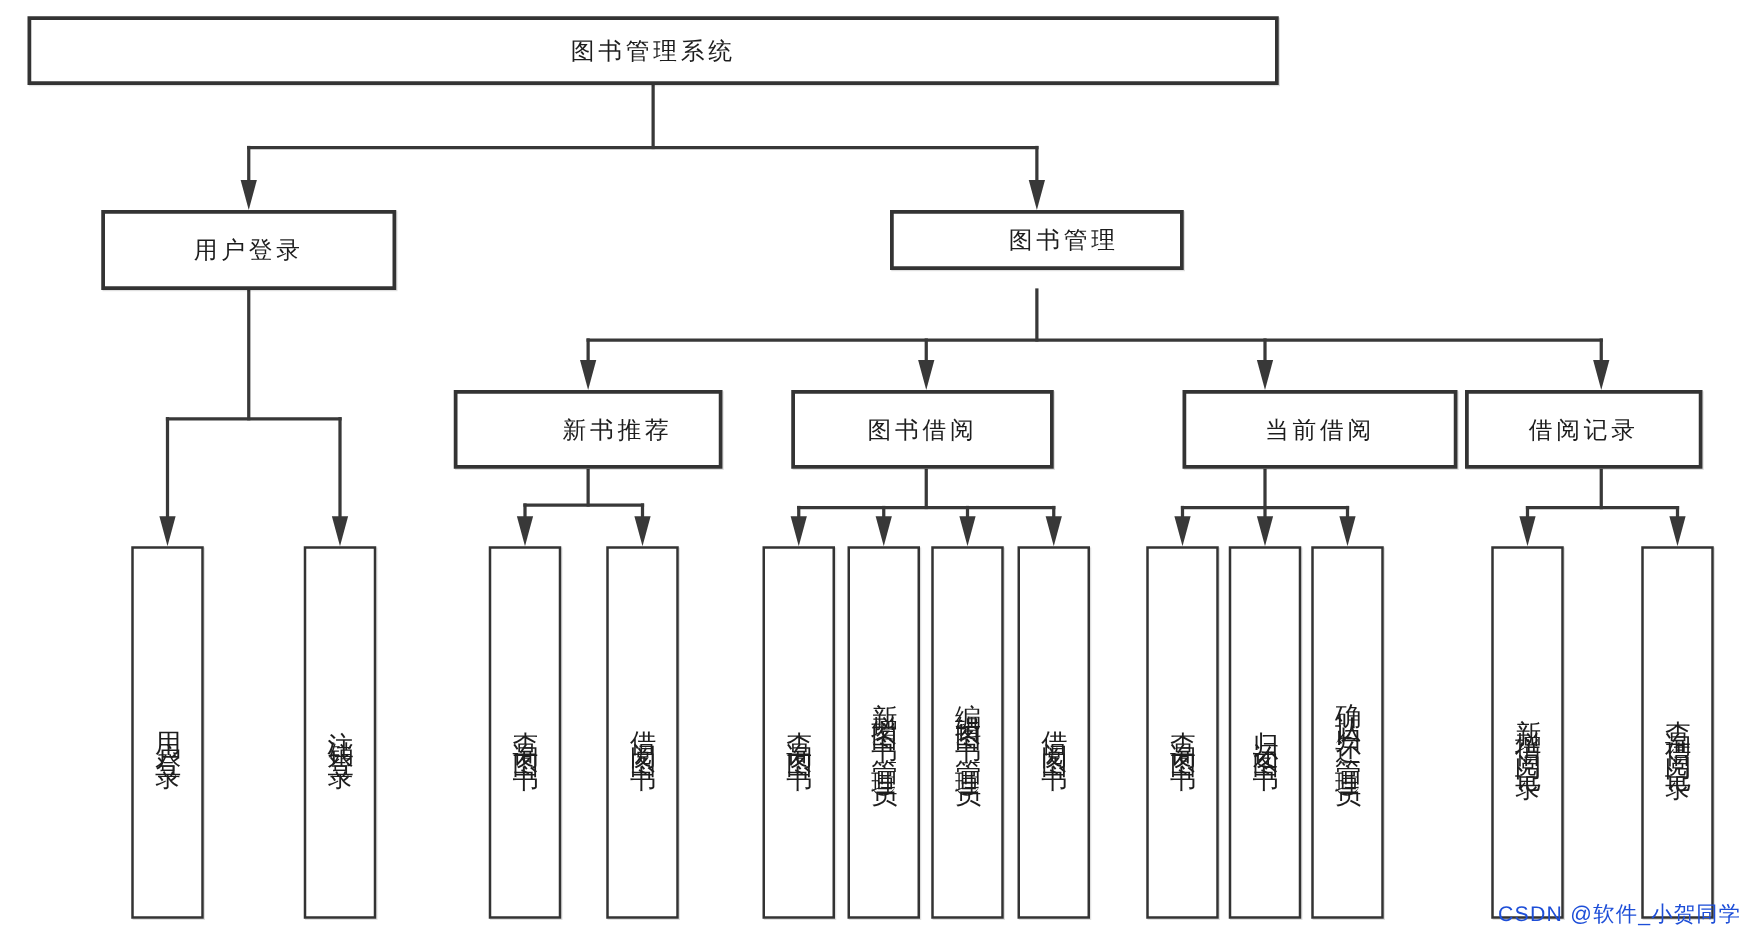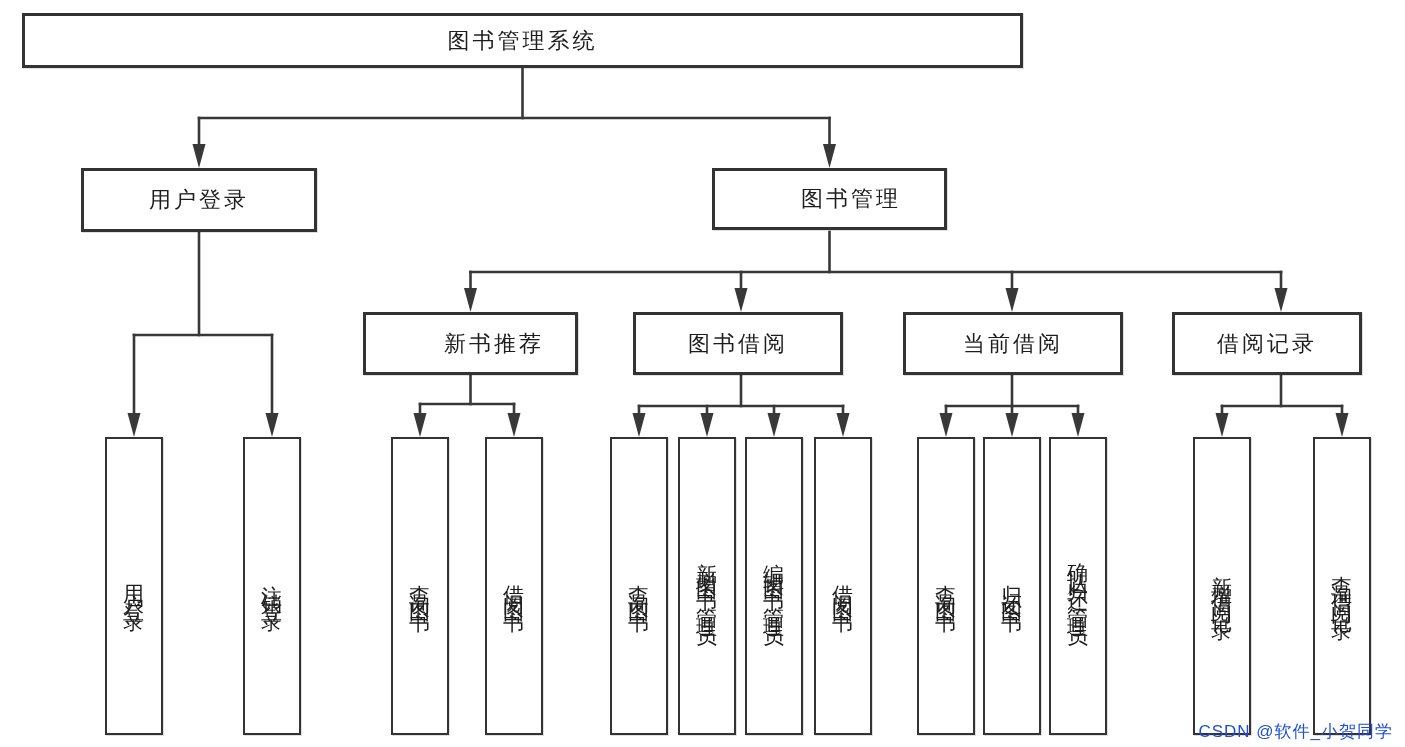--- a/index.html
+++ b/index.html
@@ -24,21 +24,21 @@
     height: 747px;
   }
   .box {
     position: absolute;
     box-sizing: border-box;
     background: #ffffff;
     border: 3px solid #333333;
     display: flex;
     align-items: center;
     justify-content: center;
-    font-size: 22px;
+    font-size: 19px;
     letter-spacing: 3px;
     white-space: nowrap;
     box-shadow: 1px 1px 0 rgba(0,0,0,0.12);
   }
   .leaf {
     border-width: 2.5px;
     writing-mode: vertical-rl;
     text-orientation: mixed;
     font-size: 21px;
     letter-spacing: 9px;
@@ -111,25 +111,25 @@
       <line x1="1222" y1="406" x2="1342" y2="406" stroke="#383838" stroke-width="2.6" stroke-linecap="square"></line>
       <line x1="1222" y1="406" x2="1222" y2="415" stroke="#383838" stroke-width="2.6" stroke-linecap="square"></line>
       <polygon points="1215.5,413 1228.5,413 1222,437" fill="#383838"></polygon>
       <line x1="1342" y1="406" x2="1342" y2="415" stroke="#383838" stroke-width="2.6" stroke-linecap="square"></line>
       <polygon points="1335.5,413 1348.5,413 1342,437" fill="#383838"></polygon>
     </svg>
 
   <div class="box" style="left:22px; top:13px; width:1001px; height:55px;">图书管理系统</div>
 
   <div class="box" style="left:81px; top:168px; width:236px; height:64px;">用户登录</div>
-  <div class="box" style="left:712px; top:168px; width:235px; height:62px;padding-left:43px;">图书管理</div>
+  <div class="box" style="left:712px; top:168px; width:235px; height:48px;padding-left:43px;">图书管理</div>
 
   <div class="box" style="left:363px; top:312px; width:215px; height:63px;padding-left:47px;">新书推荐</div>
   <div class="box" style="left:633px; top:312px; width:210px; height:63px;">图书借阅</div>
-  <div class="box" style="left:903px; top:312px; width:220px; height:63px;">当前借阅</div>
+  <div class="box" style="left:946px; top:312px; width:220px; height:63px;">当前借阅</div>
   <div class="box" style="left:1172px; top:312px; width:190px; height:63px;">借阅记录</div>
 
   <div class="box leaf" style="left:105px; top:437px; width:58px; height:298px;">用户登录</div>
   <div class="box leaf" style="left:243px; top:437px; width:58px; height:298px;">注销登录</div>
 
   <div class="box leaf" style="left:391px; top:437px; width:58px; height:298px;">查询图书</div>
   <div class="box leaf" style="left:485px; top:437px; width:58px; height:298px;">借阅图书</div>
 
   <div class="box leaf" style="left:610px; top:437px; width:58px; height:298px;">查询图书</div>
   <div class="box leaf" style="left:678px; top:437px; width:58px; height:298px;">新增图书（管理员）</div>

